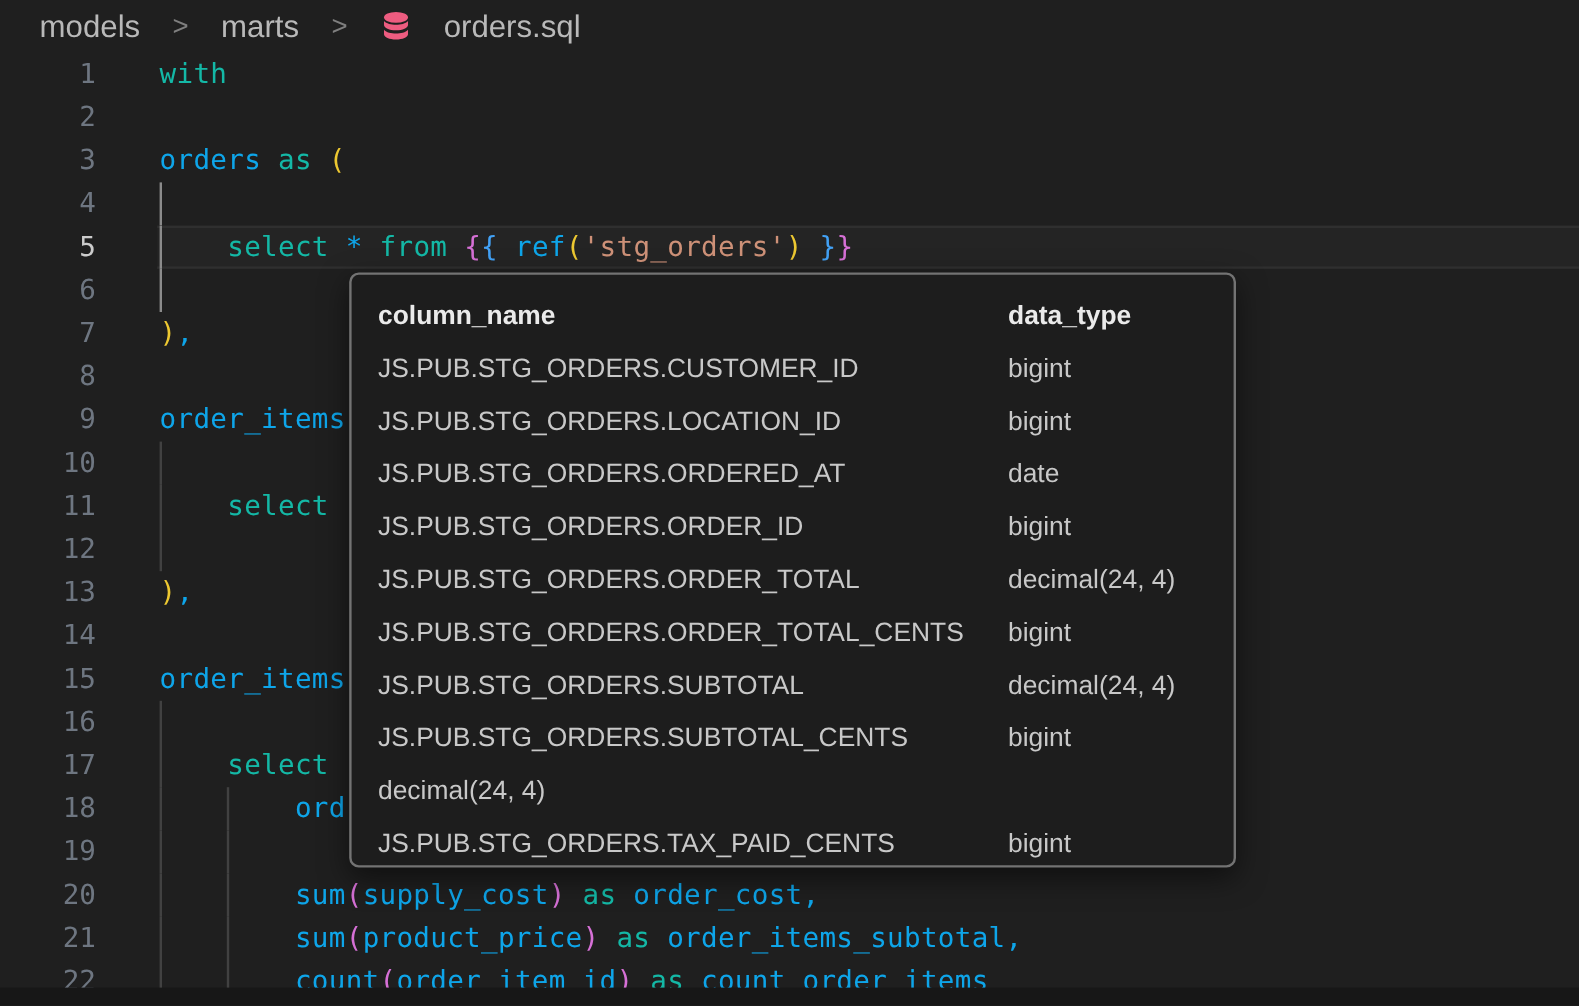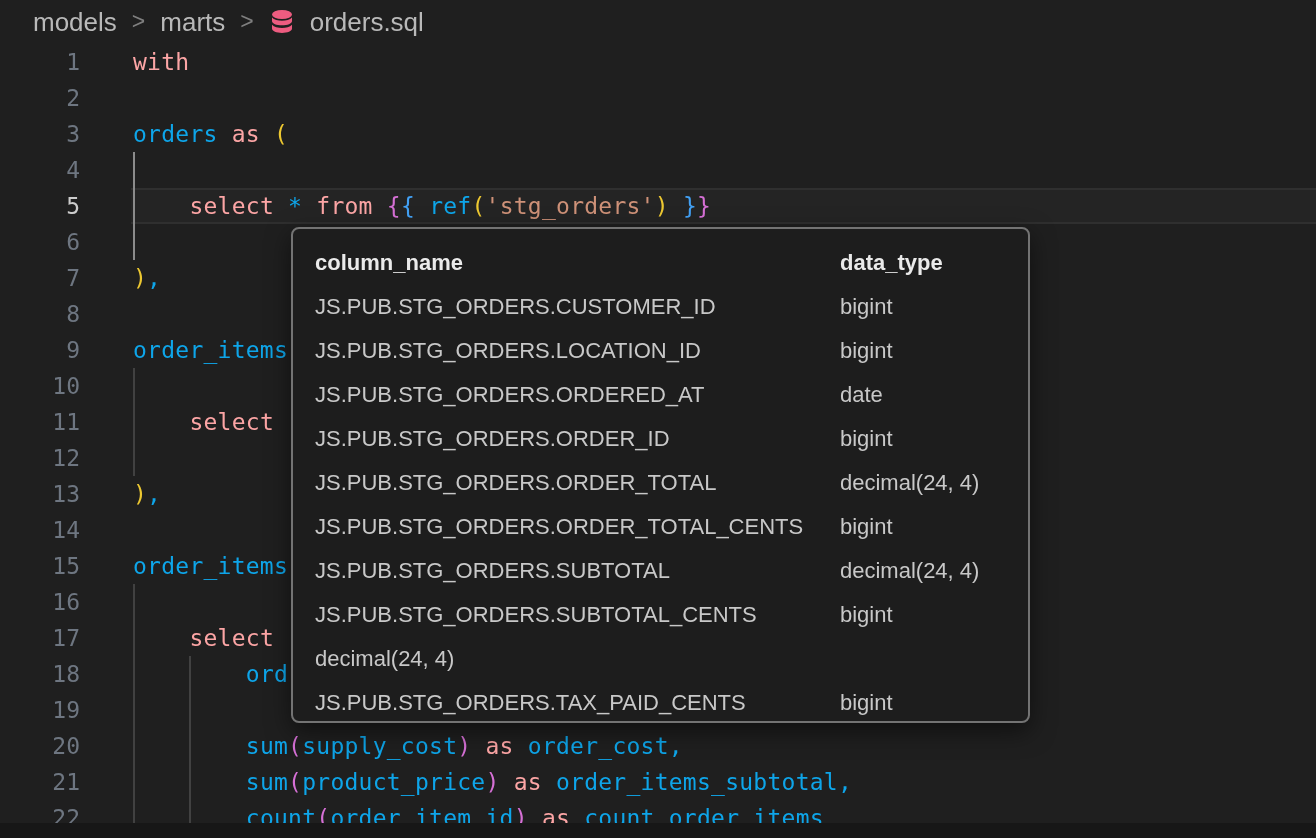--- a/index.html
+++ b/index.html
@@ -5,21 +5,21 @@
   html,body{margin:0;padding:0;}
   body{
     width:1316px;height:838px;overflow:hidden;position:relative;
     background:#1f1f1f;
     font-family:"Liberation Sans",sans-serif;
   }
   
   .breadcrumb{
     position:absolute;top:0;left:0;width:100%;height:44px;
     display:flex;align-items:center;padding-left:33px;box-sizing:border-box;
-    gap:15px;font-size:26px;color:#b9b9b9;
+    gap:27px;font-size:26px;color:#b9b9b9;
   }
   .breadcrumb .sep{color:#7f7f7f;font-size:23px;transform:translateY(-1px);}
   .breadcrumb .db-icon{display:flex;align-items:center;}
   
   .code-area{position:absolute;top:0;left:0;width:1316px;height:838px;}
   .code-line{
     position:absolute;left:0;width:1316px;height:36px;box-sizing:border-box;
   }
   .line-highlight{
     position:absolute;left:131px;right:0;top:0;bottom:0;
@@ -34,21 +34,21 @@
     position:absolute;left:0;top:0;width:80px;height:36px;line-height:36px;
     text-align:right;color:#6e7681;
     font-family:"DejaVu Sans Mono",monospace;font-size:23px;
   }
   .line-number.active{color:#cccccc;}
   .code-text{
     position:absolute;left:133px;top:0;margin:0;height:36px;line-height:36px;
     font-family:"DejaVu Sans Mono",monospace;font-size:23px;letter-spacing:.25px;
     white-space:pre;color:#d4d4d4;
   }
-  .tok-kw{color:#fca5a5;}
+  .tok-kw{color:#14b8a6;}
   .tok-id{color:#0ea5e9;}
   .tok-str{color:#ce9178;}
   .tok-fn{color:#0ea5e9;}
   .tok-b1{color:#edc831;}
   .tok-b2{color:#d670d6;}
   .tok-b3{color:#42a1f5;}
   
   .hover-popup{
     position:absolute;left:291px;top:227px;width:739px;height:496px;
     box-sizing:border-box;background:#1d1d1d;

